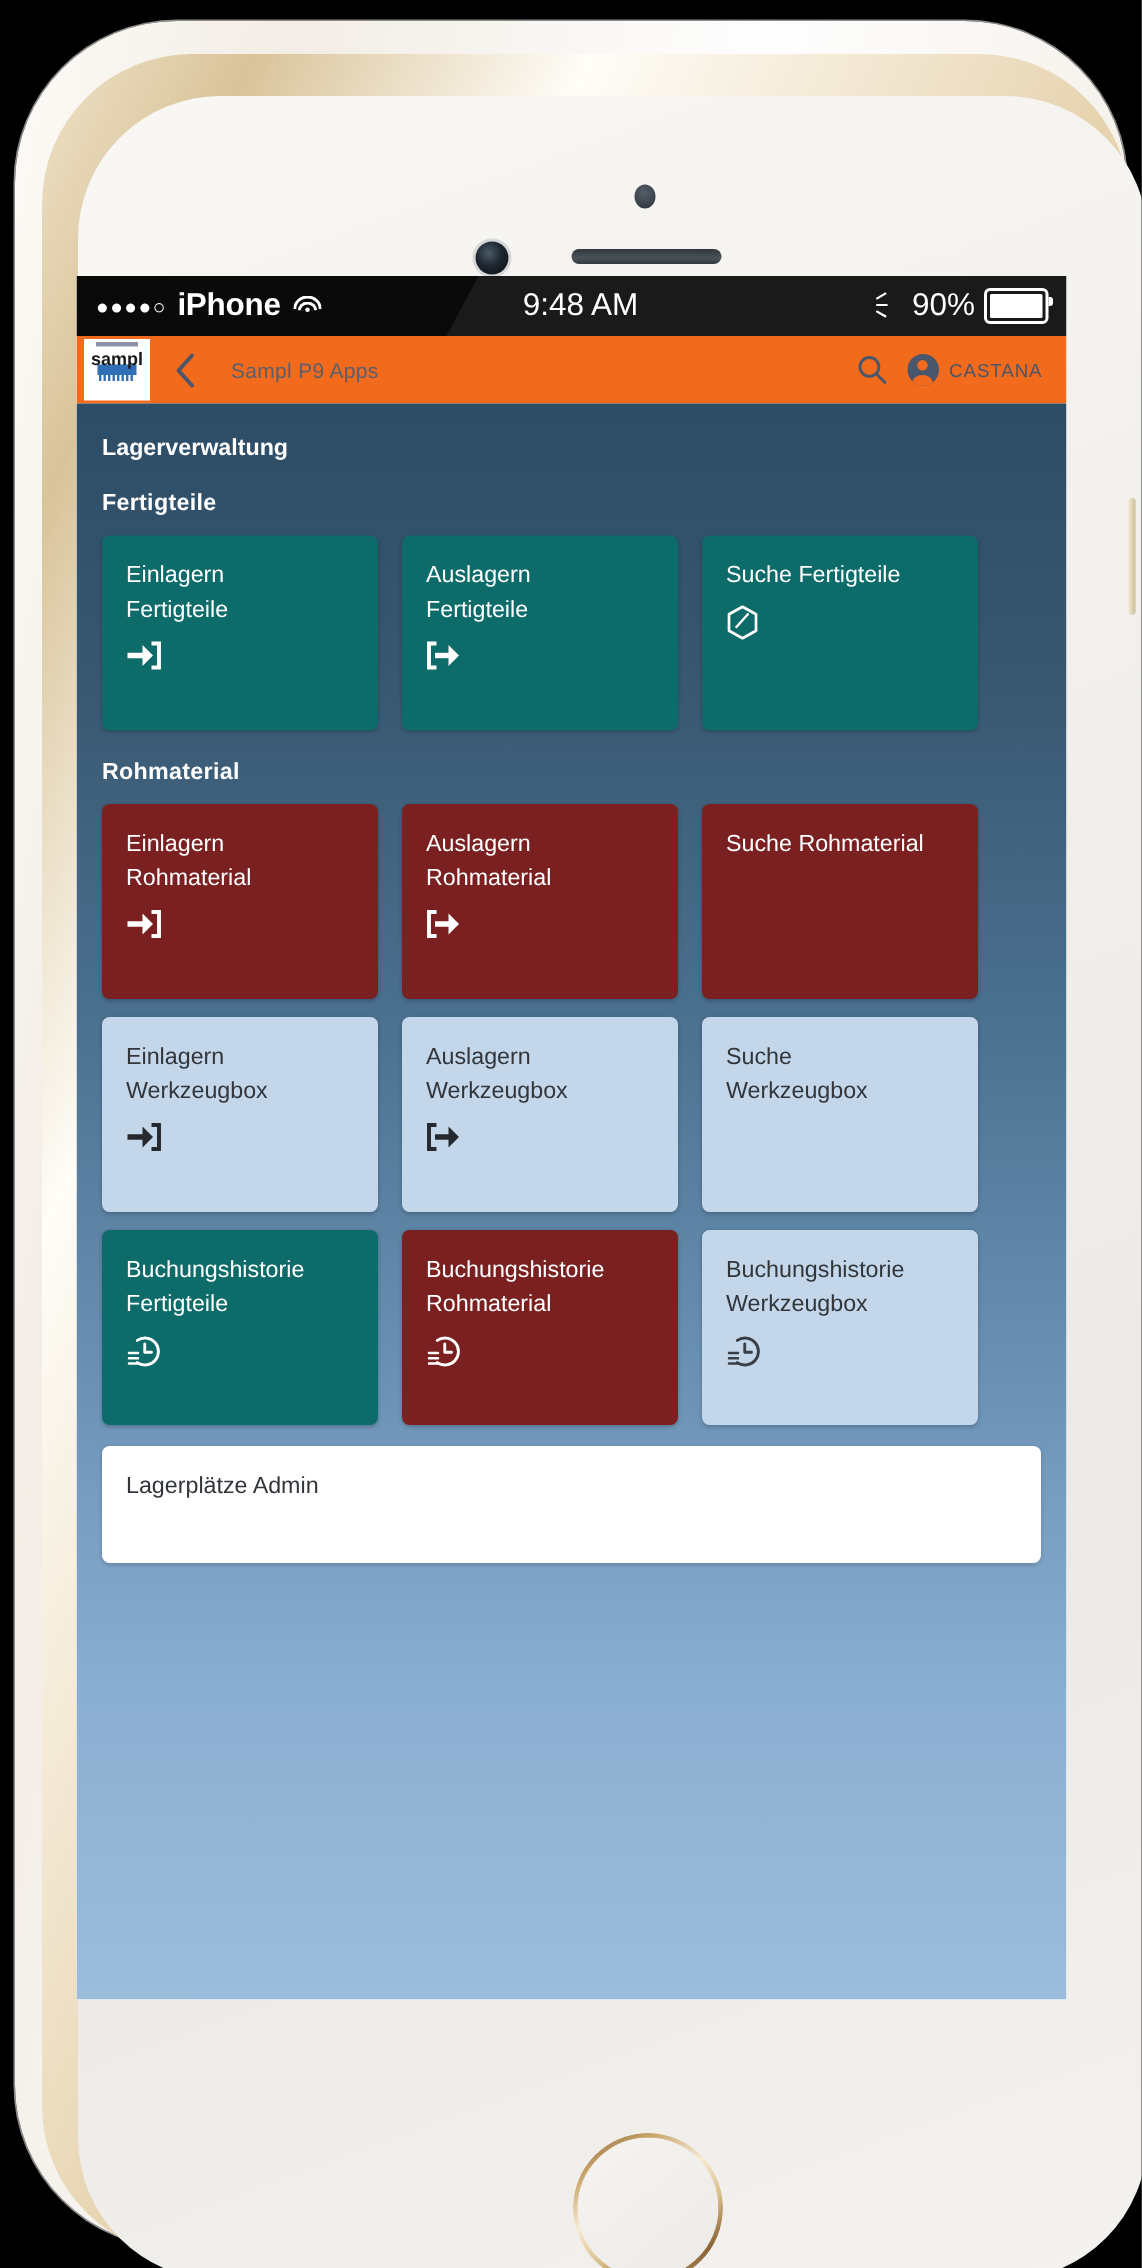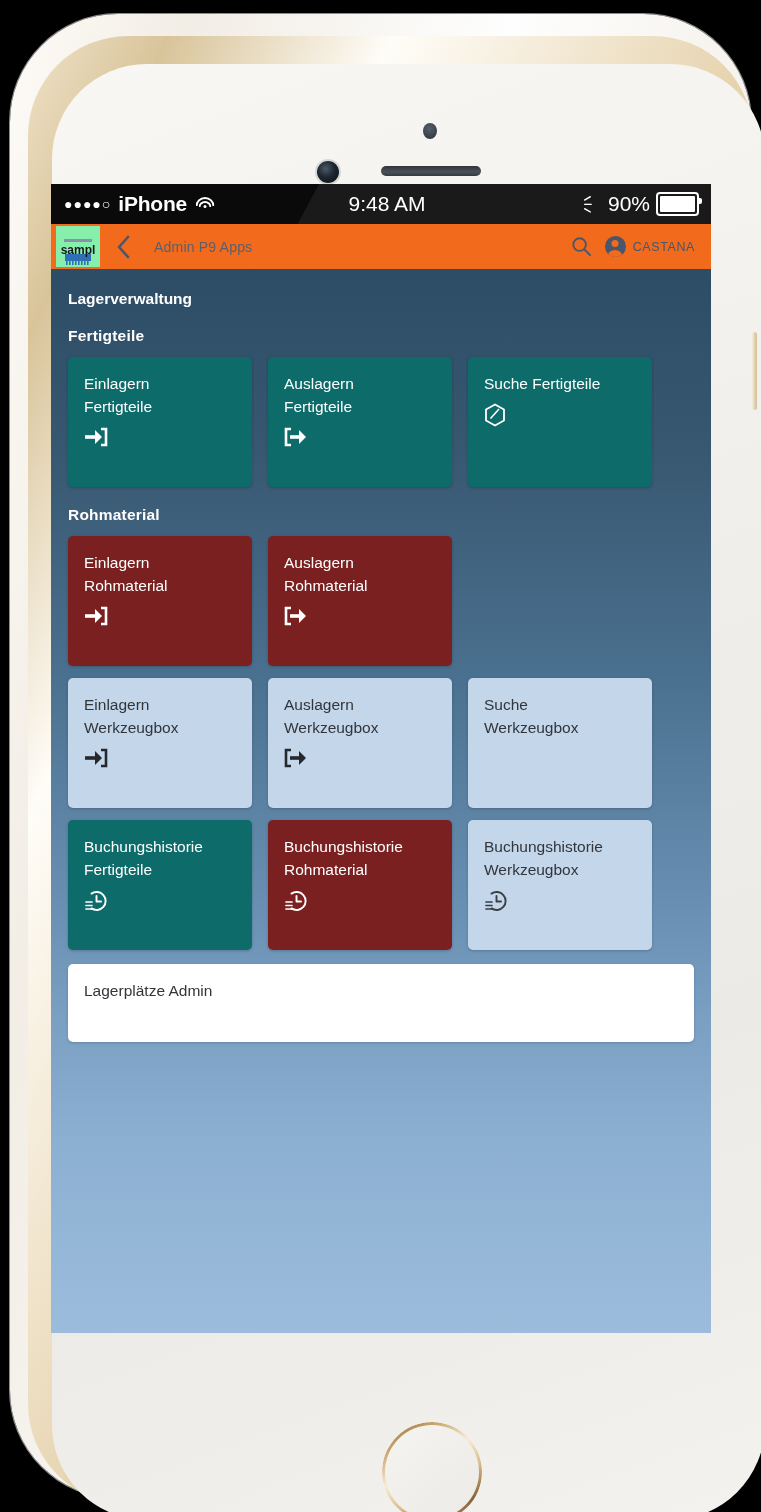--- a/index.html
+++ b/index.html
@@ -68,21 +68,21 @@
   .wifi i.c{width:3px;height:3px;top:8px;border-radius:50%;background:#fff;border:none;}
   .sb-mid{position:absolute;left:12px;right:0;text-align:center;font-size:21px;z-index:2;}
   .sb-right{margin-left:auto;display:flex;align-items:center;gap:6px;padding-right:12px;z-index:2;position:relative;font-size:21px;}
   .bt{font-size:19px;line-height:1;}
   .batt{width:35px;height:16px;border:2px solid #fff;border-radius:4px;padding:2px;position:relative;}
   .batt::after{content:"";position:absolute;right:-5px;top:4px;width:3px;height:6px;background:#fff;border-radius:0 2px 2px 0;}
   .batt i{display:block;height:100%;background:#fff;border-radius:1px;}
 
   
   .appbar{height:45px;background:#f26a1b;display:flex;align-items:center;position:relative;}
-  .logo{width:44px;height:41px;background:#86efac;margin-left:5px;display:flex;align-items:flex-end;justify-content:center;}
+  .logo{width:44px;height:41px;background:#ffffff;margin-left:5px;display:flex;align-items:flex-start;justify-content:center;}
   .logo svg{display:block;}
   .backchev{width:34px;height:45px;display:flex;align-items:center;justify-content:center;margin-left:6px;}
   .backchev svg{display:block;}
   .apptitle{font-size:14px;color:#5a5f6e;margin-left:14px;letter-spacing:.2px;}
   .abright{margin-left:auto;display:flex;gap:11px;padding-right:16px;}
   .searchbtn{width:24px;height:24px;display:flex;align-items:center;justify-content:center;}
   .userwrap{display:flex;align-items:center;gap:7px;}
   .avatar{width:21px;height:21px;border-radius:50%;background:#4a566b;position:relative;overflow:hidden;flex:none;}
   .avatar::before{content:"";position:absolute;left:50%;top:3.5px;transform:translateX(-50%);
     width:7px;height:7px;border-radius:50%;background:#f26a1b;}
@@ -175,21 +175,21 @@
               <rect x="28" y="24" width="1.6" height="4"></rect>
           </g>
           <text x="19" y="17" font-family="'Liberation Sans',sans-serif" font-size="12" font-weight="bold" fill="#16181c" text-anchor="middle">sampl</text>
         </svg>
       </div>
       <div class="backchev">
         <svg width="14" height="24" viewBox="0 0 14 24">
           <path d="M12 2 L3 12 L12 22" stroke="#4a566b" stroke-width="2.6" fill="none" stroke-linecap="round" stroke-linejoin="round"></path>
         </svg>
       </div>
-      <div class="apptitle">Admin P9 Apps</div>
+      <div class="apptitle">Sampl P9 Apps</div>
       <div class="abright">
         <div class="searchbtn">
           <svg width="21" height="21" viewBox="0 0 21 21">
             <circle cx="8.6" cy="8.6" r="6.3" stroke="#4a566b" stroke-width="1.9" fill="none"></circle>
             <path d="M13.3 13.3 L19 19" stroke="#4a566b" stroke-width="1.9" stroke-linecap="round"></path>
           </svg>
         </div>
         <div class="userwrap">
           <span class="avatar"></span>
           <span class="uname">CASTANA</span>
@@ -258,20 +258,23 @@
             <div class="tile-txt"><span>Auslagern</span><br>
               <span>Rohmaterial</span></div>
             <div class="tile-icon">
               <svg width="24" height="22" viewBox="0 0 24 22">
                 <path d="M7 3 H2 V19 H7" stroke="#fff" stroke-width="2.6" fill="none"></path>
                 <path d="M6 11 H17" stroke="#fff" stroke-width="3.6"></path>
                 <path d="M15 4 L22 11 L15 18 Z" fill="#fff"></path>
               </svg>
             </div>
           </div>
+          <div class="tile maroon">
+            <div class="tile-txt"><span>Suche Rohmaterial</span></div>
+          </div>
         </div>
 
         <div class="tilerow">
           <div class="tile lightblue">
             <div class="tile-txt"><span>Einlagern</span><br>
               <span>Werkzeugbox</span></div>
             <div class="tile-icon">
               <svg width="24" height="22" viewBox="0 0 24 22">
                 <path d="M1 11 H13" stroke="#25282c" stroke-width="3.6"></path>
                 <path d="M11 4 L18 11 L11 18 Z" fill="#25282c"></path>

